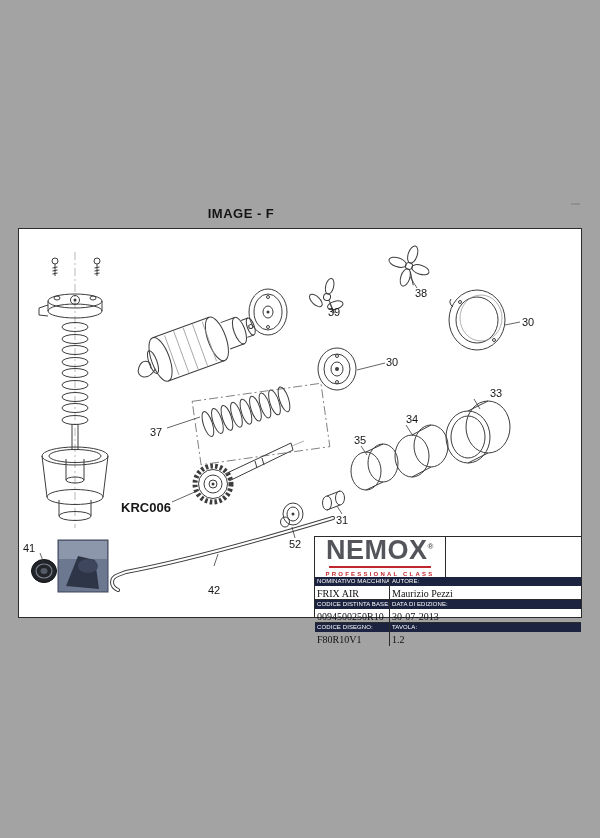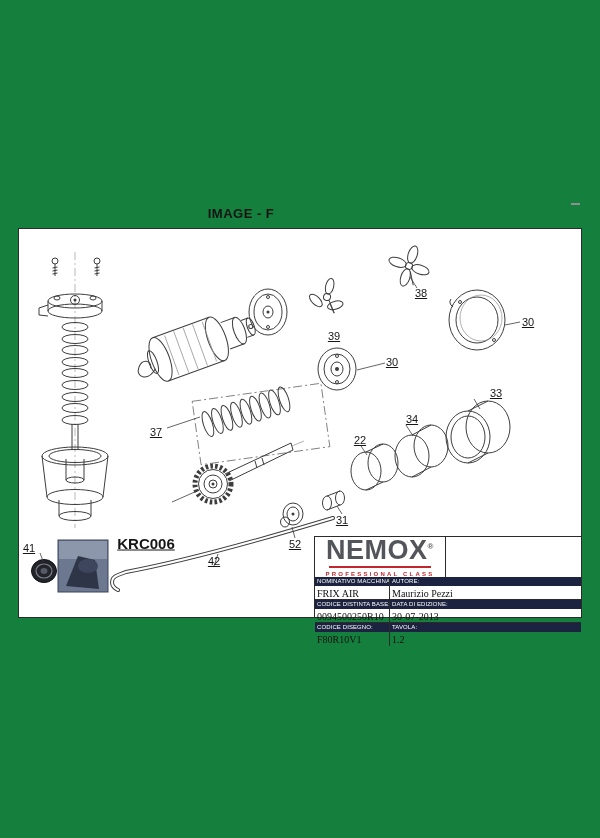--- a/index.html
+++ b/index.html
@@ -1,30 +1,30 @@
 <!DOCTYPE html>
 <html><head>
 <meta charset="utf-8">
 <style>
   * { margin:0; padding:0; box-sizing:border-box; }
   html,body { width:600px; height:838px; }
   body { background:#ffffff; font-family:"Liberation Sans", sans-serif; position:relative; overflow:hidden; }
-  .page { position:absolute; inset:0; background:#15803d; }
+  .page { position:absolute; inset:0; background:#a3a3a3; }
 
   .page-title { position:absolute; left:171px; top:206px; width:140px; text-align:center;
                 font-size:13px; font-weight:bold; color:#141414; letter-spacing:0.5px; }
   .corner-mark { position:absolute; left:571px; top:203px; width:9px; height:2px; background:#8f8f8f; }
 
   .drawing-frame { position:absolute; left:18px; top:228px; width:564px; height:390px;
                    border:1px solid #2b2b2b; background:#fff; }
 
   .diagram-svg { position:absolute; left:18px; top:228px; }
 
-  .part-label { position:absolute; transform:translate(-50%,-50%); font-size:11px; color:#161616; white-space:nowrap;text-decoration:underline; }
-  .part-label.big { font-size:15px; font-weight:bold;margin-top:36px; }
+  .part-label { position:absolute; transform:translate(-50%,-50%); font-size:11px; color:#161616; white-space:nowrap; }
+  .part-label.big { font-size:13px; font-weight:bold; }
 
   svg .ln { fill:none; stroke:#3d3d3d; stroke-width:1; }
   svg .lt { fill:none; stroke:#8f8f8f; stroke-width:0.7; }
   svg .fl { fill:#3d3d3d; stroke:none; }
   svg .cl { fill:none; stroke:#9a9a9a; stroke-width:0.7; stroke-dasharray:8 3 2 3; }
   svg .dashdot { fill:none; stroke:#6a6a6a; stroke-width:0.8; stroke-dasharray:9 3 2 3; }
   svg .gear { fill:none; stroke:#3d3d3d; stroke-width:5; stroke-dasharray:2.6 2.2; }
   svg .ldr line { stroke:#3d3d3d; stroke-width:0.8; }
 
   .title-block { position:absolute; right:18px; bottom:220px; width:268px; height:82px;
@@ -258,32 +258,32 @@
       <line x1="361" y1="446" x2="367" y2="455"></line>
       <line x1="172" y1="502" x2="197" y2="491"></line>
       <line x1="342" y1="514" x2="337" y2="506"></line>
       <line x1="295" y1="538" x2="292" y2="527"></line>
       <line x1="40" y1="553" x2="43" y2="561"></line>
       <line x1="214" y1="566" x2="218" y2="554"></line>
     </g>
   </svg>
 
   <div class="part-label" style="left:421px;top:293px">38</div>
-  <div class="part-label" style="left:334px;top:336px">39</div>
+  <div class="part-label" style="left:334px;top:312px">39</div>
   <div class="part-label" style="left:528px;top:322px">30</div>
   <div class="part-label" style="left:392px;top:362px">30</div>
   <div class="part-label" style="left:156px;top:432px">37</div>
   <div class="part-label" style="left:496px;top:393px">33</div>
   <div class="part-label" style="left:412px;top:419px">34</div>
-  <div class="part-label" style="left:360px;top:440px">22</div>
+  <div class="part-label" style="left:360px;top:440px">35</div>
   <div class="part-label big" style="left:146px;top:507px">KRC006</div>
   <div class="part-label" style="left:342px;top:520px">31</div>
   <div class="part-label" style="left:295px;top:544px">52</div>
   <div class="part-label" style="left:29px;top:548px">41</div>
-  <div class="part-label" style="left:214px;top:561px">42</div>
+  <div class="part-label" style="left:214px;top:590px">42</div>
 
   <div class="title-block">
     <div class="logo-cell">
       <div class="brand">
         <span>NEMOX</span><span class="reg">®</span>
       </div>
       <div class="brand-rule"></div>
       <div class="tagline">PROFESSIONAL CLASS</div>
     </div>
     <div class="fields">

